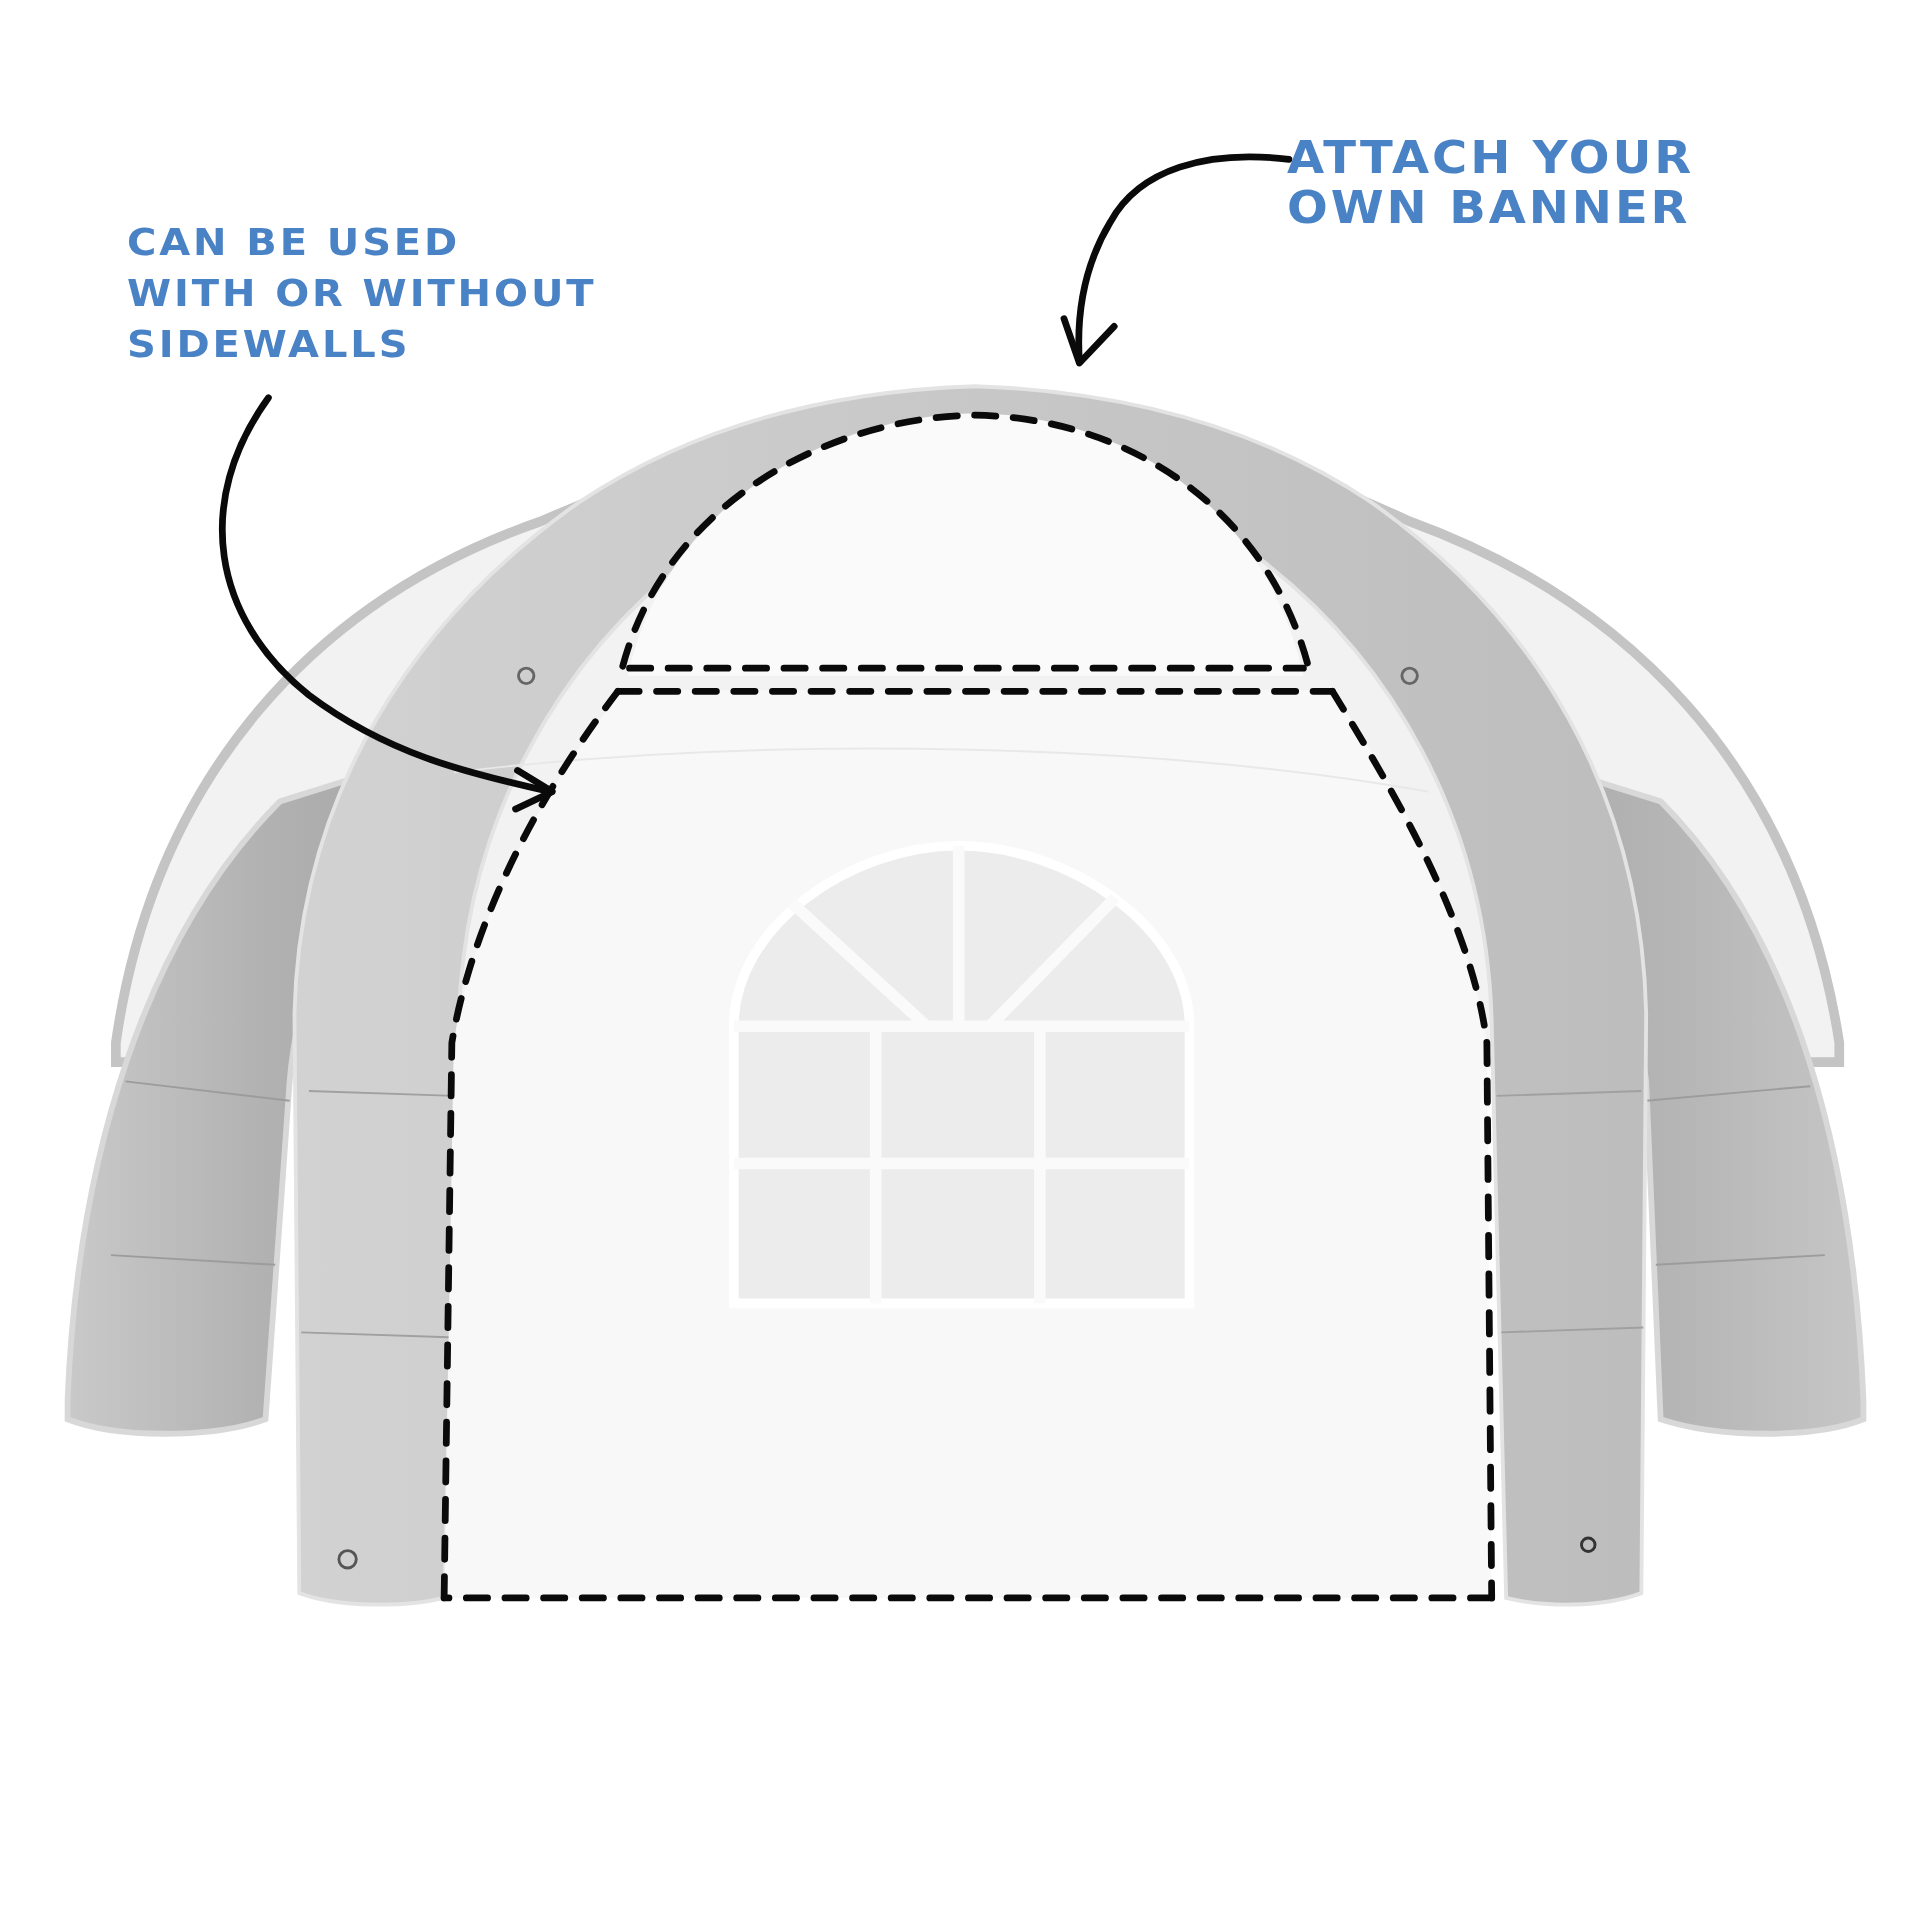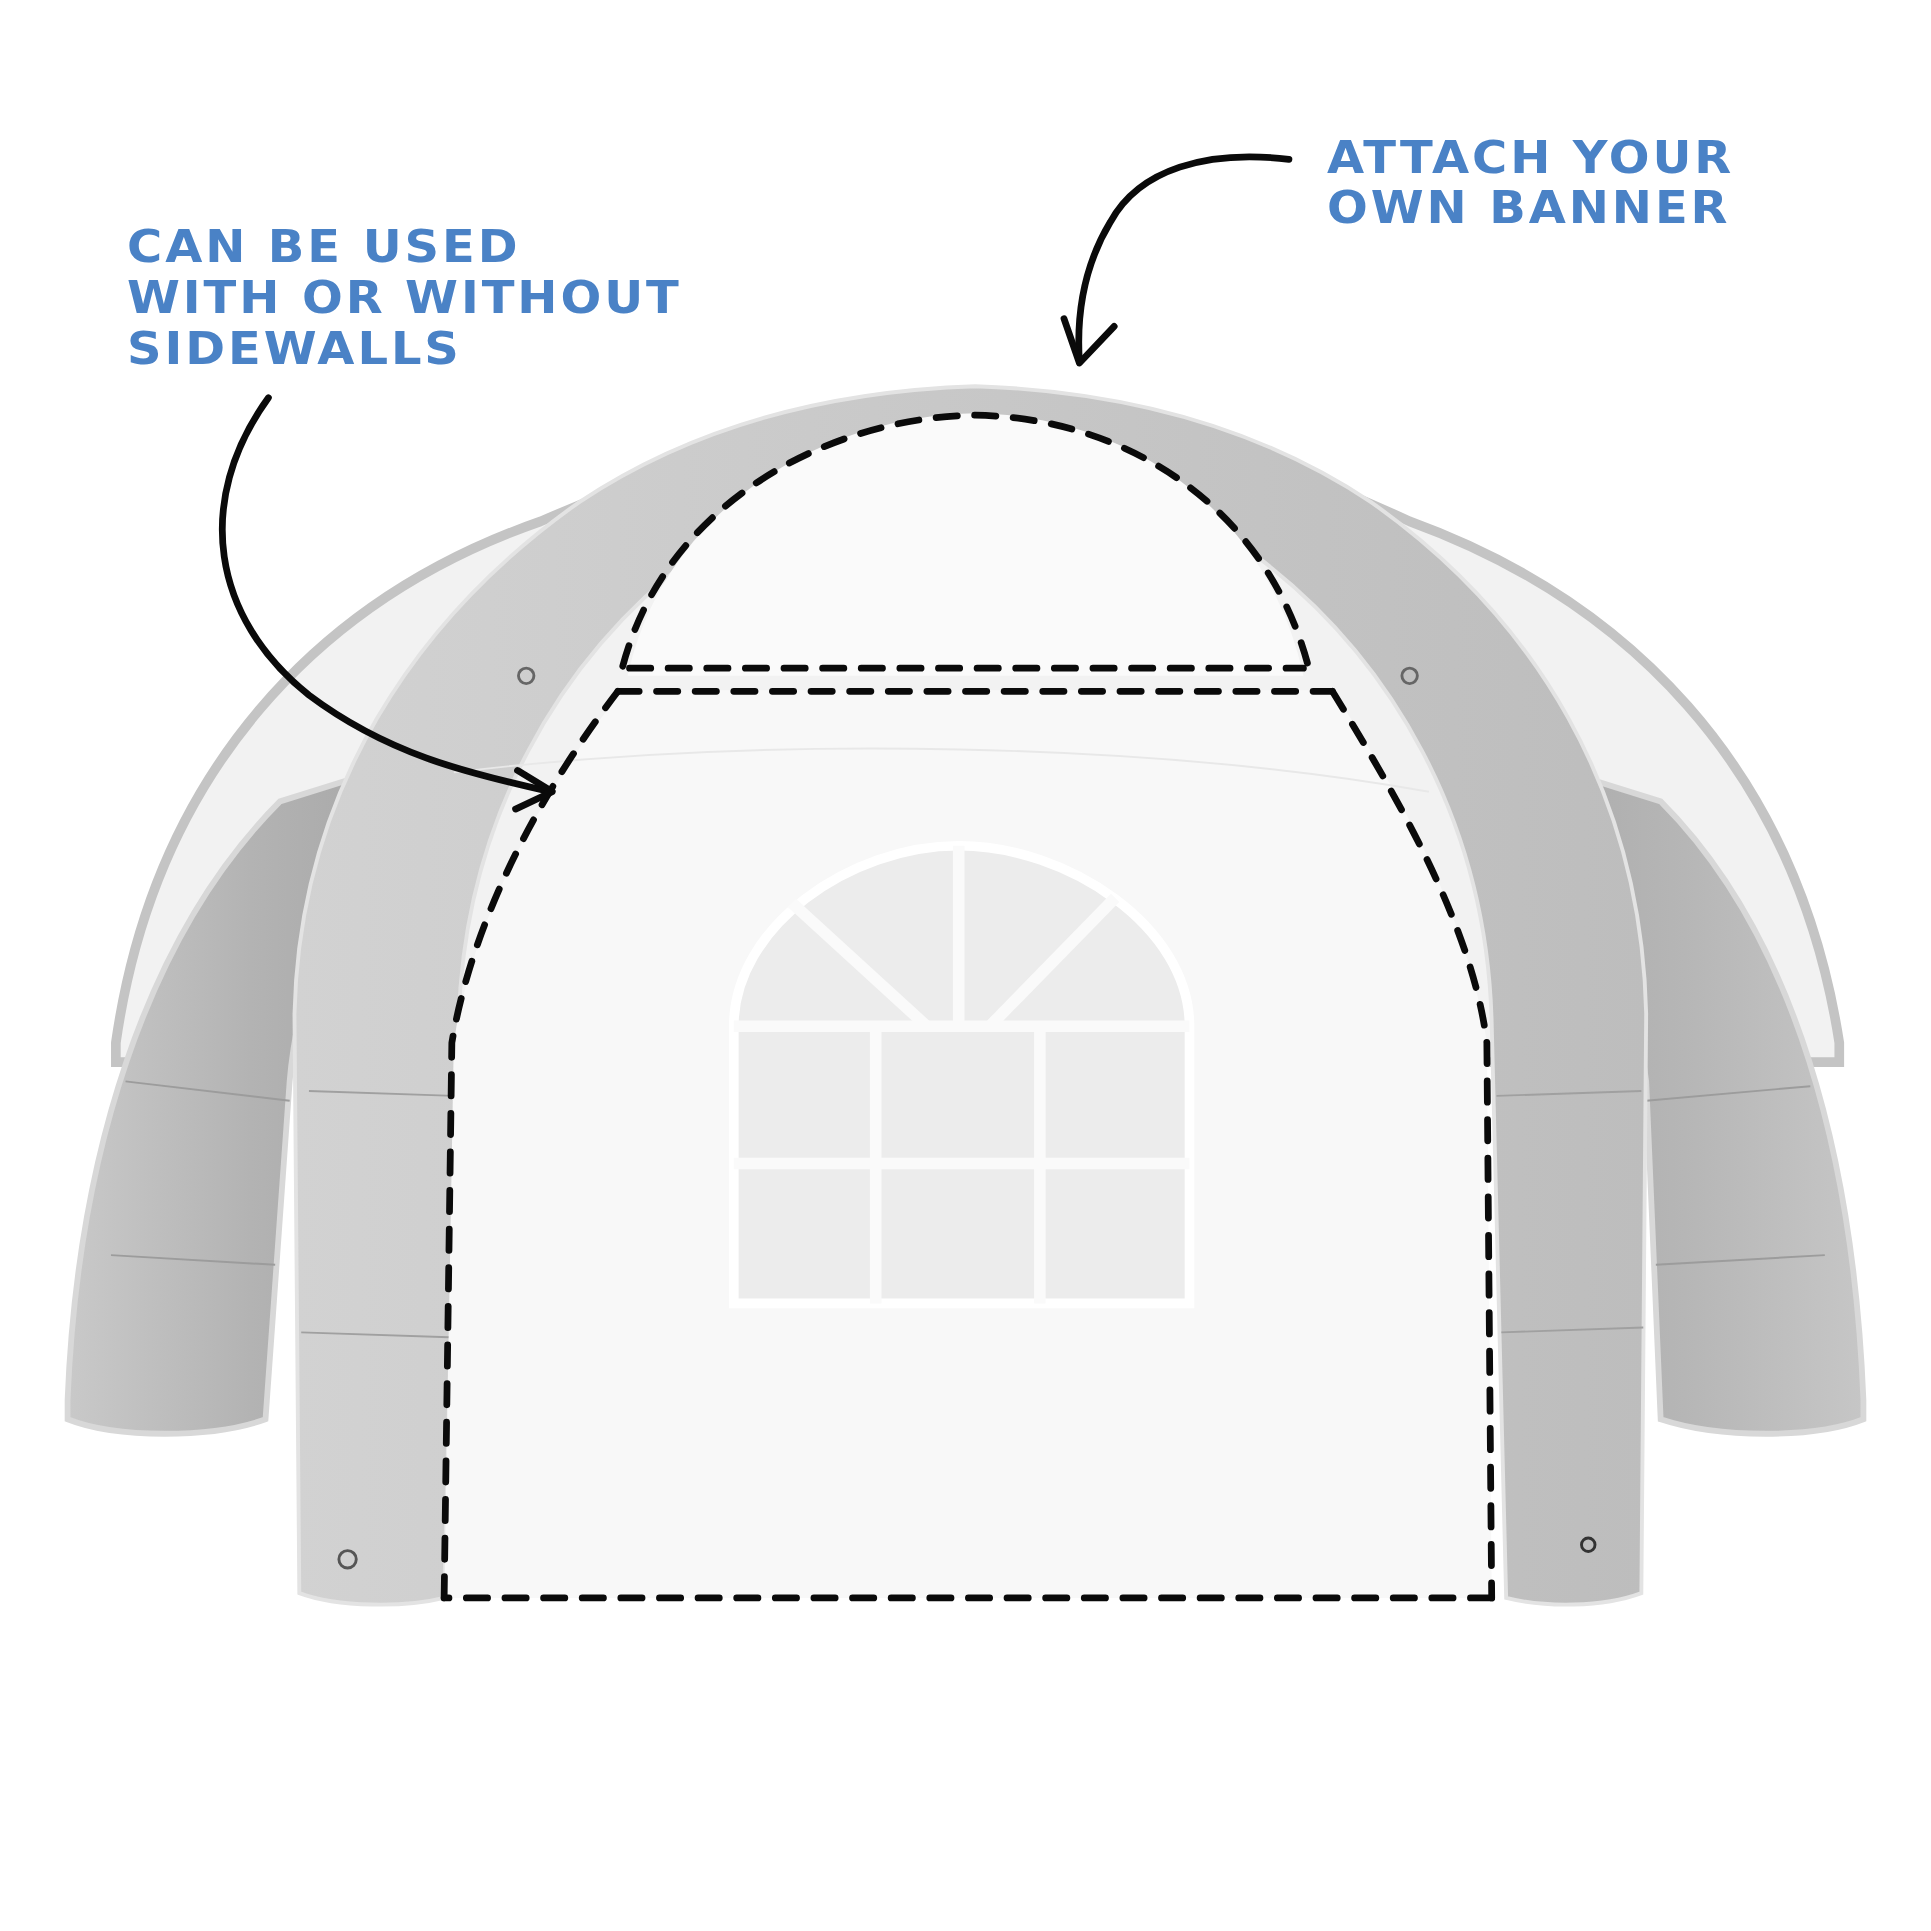--- a/index.html
+++ b/index.html
@@ -9,23 +9,23 @@
     position: absolute;
     font-family: "DejaVu Sans", sans-serif;
     font-weight: bold;
     color: #4a82c6;
     text-transform: uppercase;
     letter-spacing: 2.9px;
     line-height: 1;
     white-space: nowrap;
   }
   .callout .line { display: block; }
-  .callout-left { left: 127px; top: 224px; font-size: 48px; }
+  .callout-left { left: 127px; top: 224px; font-size: 40px; }
   .callout-left .line { height: 51px; transform: scaleY(0.92); transform-origin: top left; }
-  .callout-right { left: 1327px; top: 135px; font-size: 48px; }
+  .callout-right { left: 1287px; top: 135px; font-size: 48px; }
   .callout-right .line { height: 50px; transform: scaleY(0.92); transform-origin: top left; }
   svg { position: absolute; left: 0; top: 0; }
 </style>
 </head>
 <body>
 
 <div class="stage">
 
   <svg width="1931" height="1931" viewBox="0 0 2000 2000">
     <defs>

